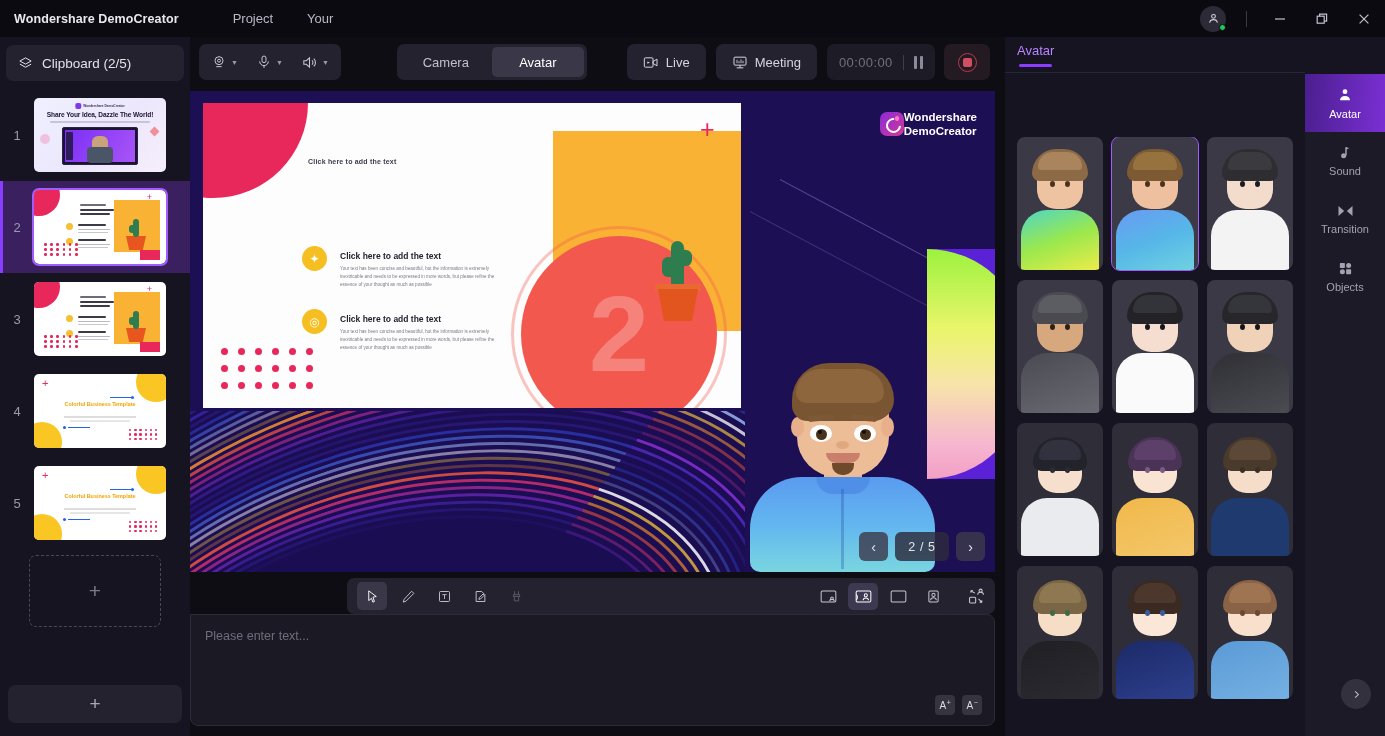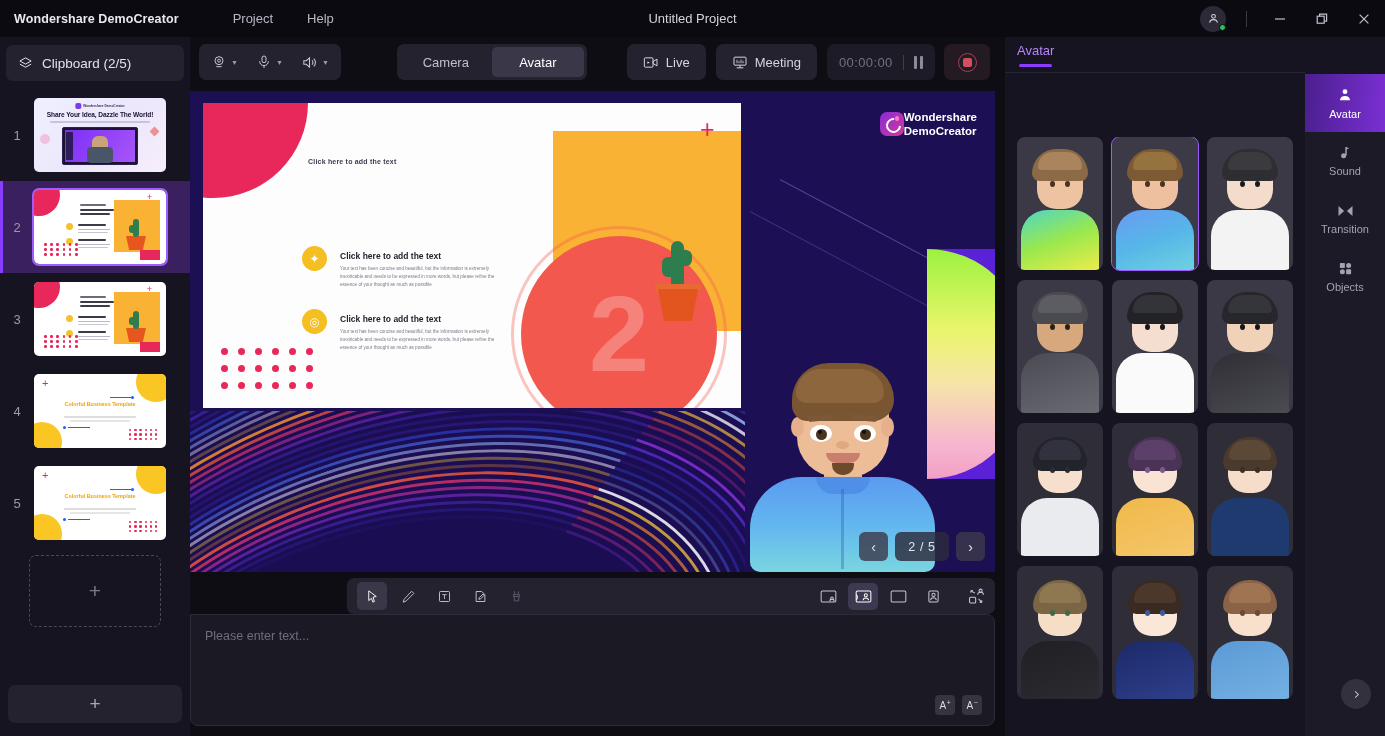--- a/index.html
+++ b/index.html
@@ -416,22 +416,21 @@
   svg { display: block; }
 </style>
 </head>
 <body>
 
 <div class="app">
 
   <div class="titlebar">
     <div class="brand">Wondershare DemoCreator</div>
     <div class="menu-item menu-project">Project</div>
-    <div class="menu-item menu-help">Help</div>
-    <div class="doc-title">Untitled Project</div>
+    <div class="menu-item menu-help">Your</div>
     <div class="win-right">
       <div class="acct">
         <svg width="13" height="13" viewBox="0 0 24 24" fill="none" stroke="#cfcfdb" stroke-width="2">
           <circle cx="12" cy="8" r="3.5"></circle>
             <path d="M5 20c0-4 3.2-6 7-6s7 2 7 6"></path>
         </svg>
         <span class="dot"></span>
       </div>
       <div class="vsep"></div>
       <div class="wbtn">

